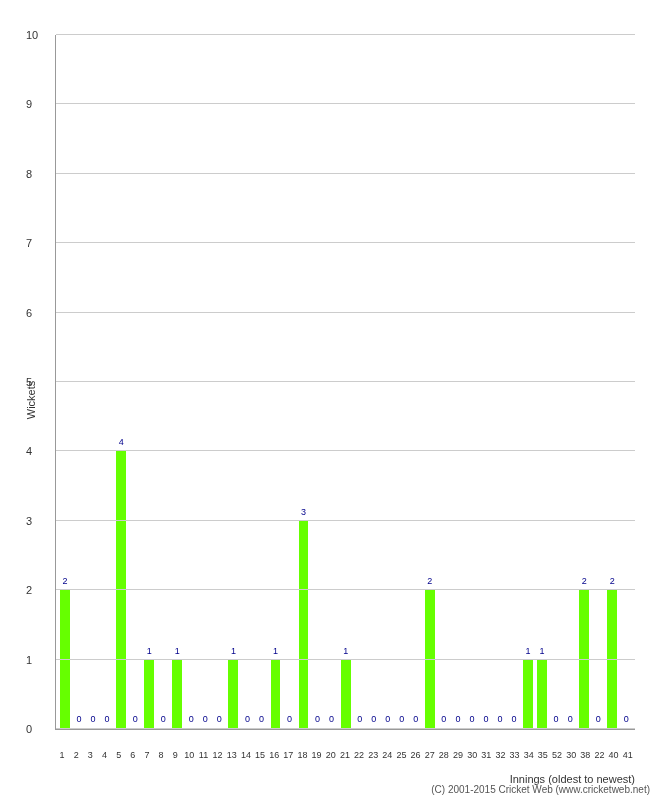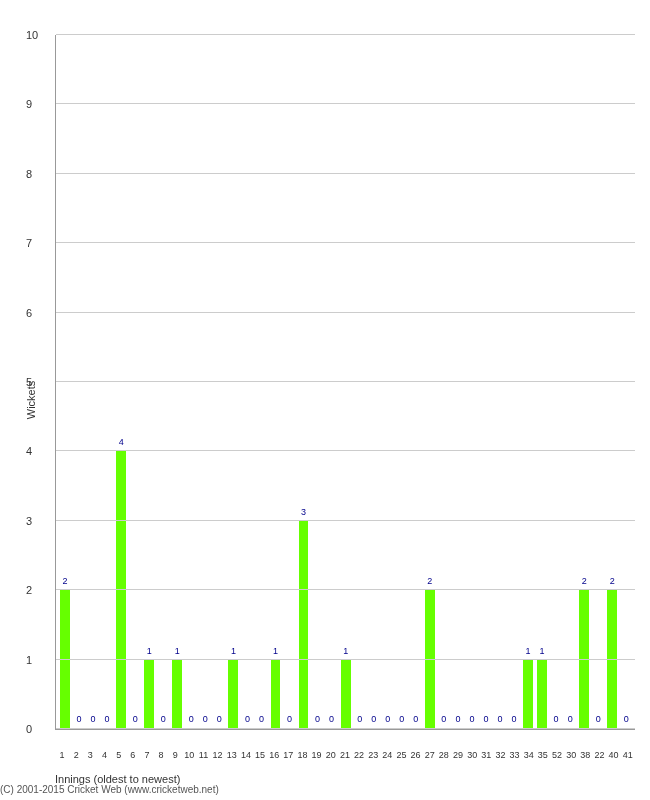--- a/index.html
+++ b/index.html
@@ -53,21 +53,21 @@
       transform: translateY(-50%) rotate(-90deg);
       font-size: 11px;
       color: #333;
       white-space: nowrap;
     }
     .x-axis-title {
       position: absolute;
       bottom: 15px;
       left: 55px;
       right: 15px;
-      text-align: left;
+      text-align: right;
       font-size: 11px;
       color: #333;
     }
     .bars-wrapper {
       position: absolute;
       left: 0;
       right: 0;
       top: 0;
       bottom: 0;
       display: flex;
@@ -109,21 +109,21 @@
       flex: 1;
       text-align: center;
       font-size: 9px;
       color: #333;
     }
     .footer {
       position: absolute;
       bottom: 5px;
       left: 0;
       right: 0;
-      text-align: left;
+      text-align: right;
       font-size: 10px;
       color: #555;
     }
   </style>
 </head>
 <body>
 
 <div class="chart-container">
 
   <div class="y-axis-title">Wickets</div>

